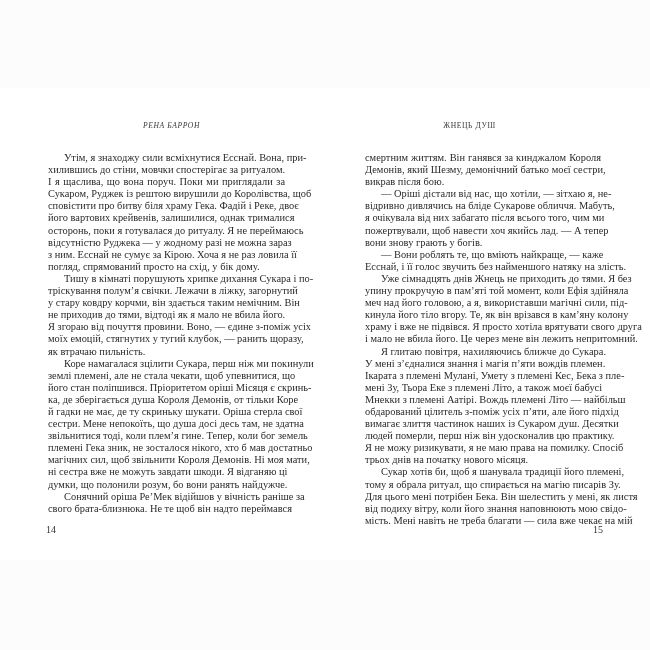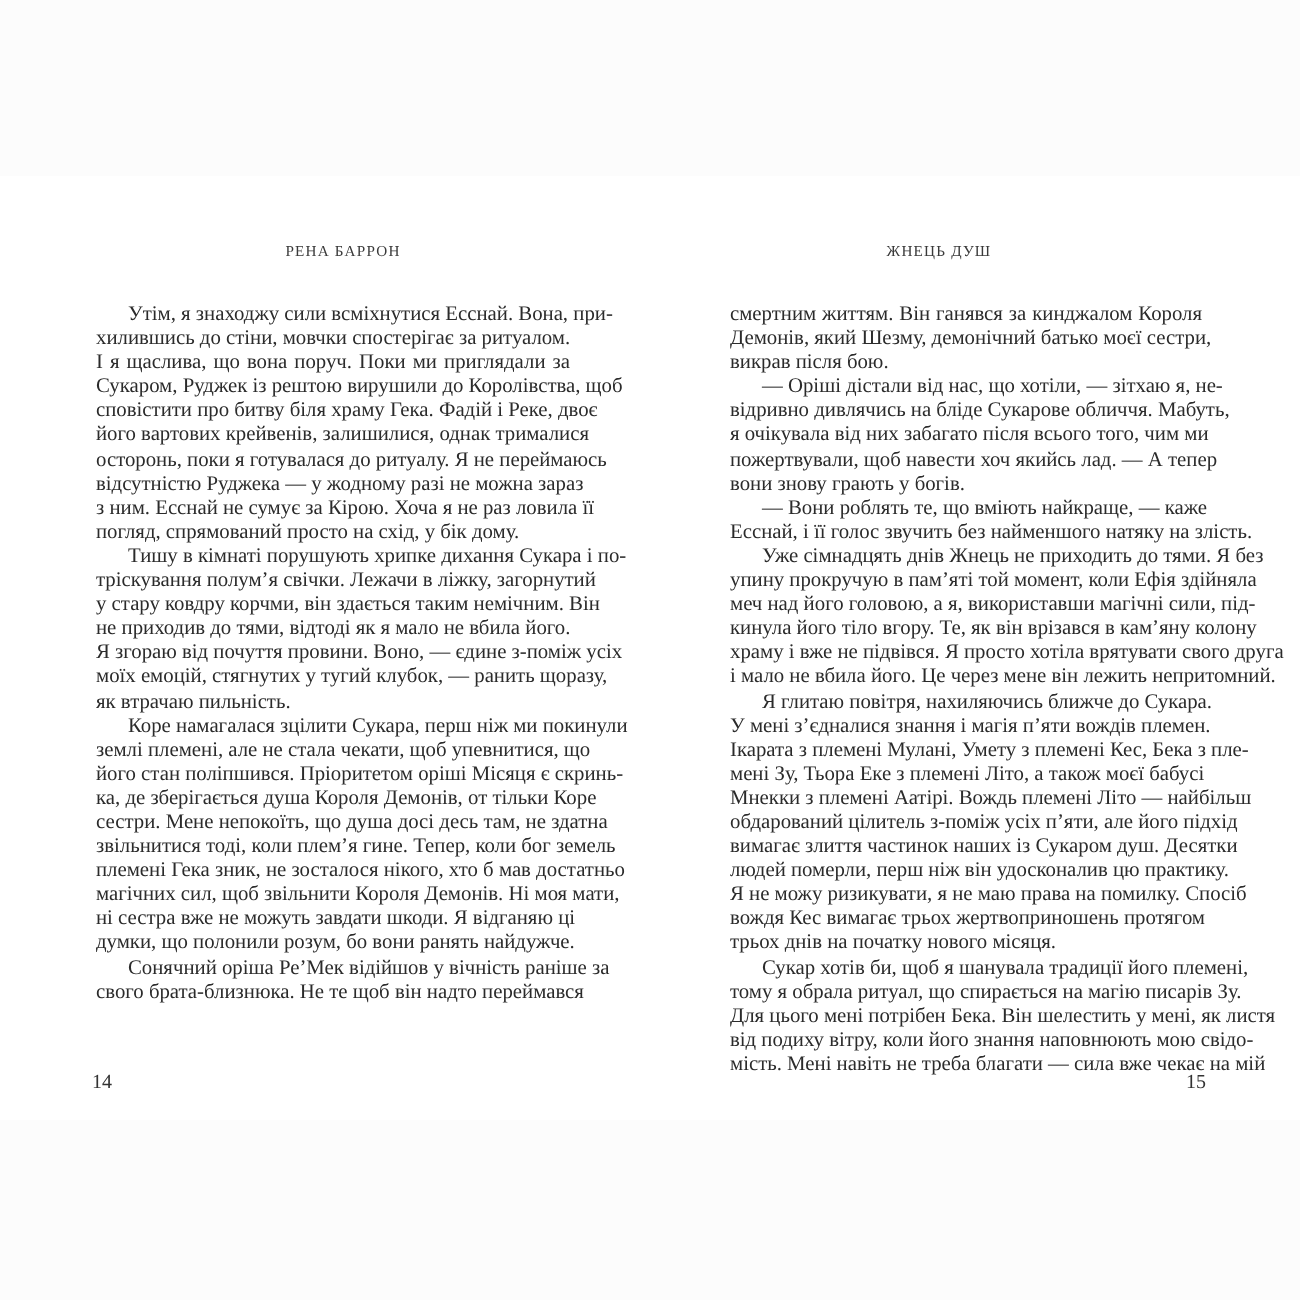--- a/index.html
+++ b/index.html
@@ -12,37 +12,37 @@
   .band-top { position: absolute; left: 0; top: 0; width: 650px; height: 88px; background: #fcfcfc; }
   .band-bottom { position: absolute; left: 0; top: 560px; width: 650px; height: 90px; background: #fcfcfc; }
   .page { position: absolute; top: 0; height: 650px; }
   .page.left { left: 0; width: 325px; }
   .page.right { left: 325px; width: 325px; }
   .running-head {
     position: absolute; top: 121px;
     font-size: 7.6px; letter-spacing: 0.6px; text-transform: uppercase;
     color: #3a3a3a; text-align: center; width: 100%;
   }
-  .page.left .running-head { left: 0; padding-left: 18px; box-sizing: border-box; }
+  .page.left .running-head { left: 0; padding-left: 18px; box-sizing: border-box; font-style: italic; }
   .page.right .running-head { left: 0; padding-right: 36px; box-sizing: border-box; }
   .text-block {
     position: absolute; top: 152px;
     font-size: 10.4px; line-height: 12.1px;
     text-align: justify;
   }
   .page.left .text-block { left: 48px; width: 237px; }
   .page.right .text-block { left: 40px; width: 236px; }
   .line {
     display: block; height: 12.1px; white-space: nowrap;
     text-align: justify; text-align-last: justify; overflow: visible;
   }
   .line.indent { padding-left: 16px; }
   .line.last { text-align-last: left; }
   .page-number {
-    position: absolute; top: 536px; font-size: 10px; color: #333;
+    position: absolute; top: 524px; font-size: 10px; color: #333;
   }
   .page.left .page-number { left: 46px; }
   .page.right .page-number { left: 268px; }
 </style>
 </head>
 <body>
 
 <div class="band-top"></div>
 <div class="band-bottom"></div>
 
@@ -63,20 +63,21 @@
       <span class="line">тріскування полум’я свічки. Лежачи в ліжку, загорнутий</span>
       <span class="line">у стару ковдру корчми, він здається таким немічним. Він</span>
       <span class="line">не приходив до тями, відтоді як я мало не вбила його.</span>
       <span class="line">Я згораю від почуття провини. Воно, — єдине з-поміж усіх</span>
       <span class="line">моїх емоцій, стягнутих у тугий клубок, — ранить щоразу,</span>
       <span class="line last">як втрачаю пильність.</span>
       <span class="line indent">Коре намагалася зцілити Сукара, перш ніж ми покинули</span>
       <span class="line">землі племені, але не стала чекати, щоб упевнитися, що</span>
       <span class="line">його стан поліпшився. Пріоритетом оріші Місяця є скринь-</span>
       <span class="line">ка, де зберігається душа Короля Демонів, от тільки Коре</span>
+      <span class="line">й гадки не має, де ту скриньку шукати. Оріша стерла свої</span>
       <span class="line">сестри. Мене непокоїть, що душа досі десь там, не здатна</span>
       <span class="line">звільнитися тоді, коли плем’я гине. Тепер, коли бог земель</span>
       <span class="line">племені Гека зник, не зосталося нікого, хто б мав достатньо</span>
       <span class="line">магічних сил, щоб звільнити Короля Демонів. Ні моя мати,</span>
       <span class="line">ні сестра вже не можуть завдати шкоди. Я відганяю ці</span>
       <span class="line">думки, що полонили розум, бо вони ранять найдужче.</span>
       <span class="line indent">Сонячний оріша Ре’Мек відійшов у вічність раніше за</span>
       <span class="line">свого брата-близнюка. Не те щоб він надто переймався</span>
     </div>
   <div class="page-number">14</div>
@@ -103,21 +104,20 @@
       <span class="line">і мало не вбила його. Це через мене він лежить непритомний.</span>
       <span class="line indent">Я глитаю повітря, нахиляючись ближче до Сукара.</span>
       <span class="line">У мені з’єдналися знання і магія п’яти вождів племен.</span>
       <span class="line">Ікарата з племені Мулані, Умету з племені Кес, Бека з пле-</span>
       <span class="line">мені Зу, Тьора Еке з племені Літо, а також моєї бабусі</span>
       <span class="line">Мнекки з племені Аатірі. Вождь племені Літо — найбільш</span>
       <span class="line">обдарований цілитель з-поміж усіх п’яти, але його підхід</span>
       <span class="line">вимагає злиття частинок наших із Сукаром душ. Десятки</span>
       <span class="line">людей померли, перш ніж він удосконалив цю практику.</span>
       <span class="line">Я не можу ризикувати, я не маю права на помилку. Спосіб</span>
-      <span class="line">вождя Кес вимагає трьох жертвоприношень протягом</span>
       <span class="line last">трьох днів на початку нового місяця.</span>
       <span class="line indent">Сукар хотів би, щоб я шанувала традиції його племені,</span>
       <span class="line">тому я обрала ритуал, що спирається на магію писарів Зу.</span>
       <span class="line">Для цього мені потрібен Бека. Він шелестить у мені, як листя</span>
       <span class="line">від подиху вітру, коли його знання наповнюють мою свідо-</span>
       <span class="line">мість. Мені навіть не треба благати — сила вже чекає на мій</span>
     </div>
   <div class="page-number">15</div>
 </div>
 

